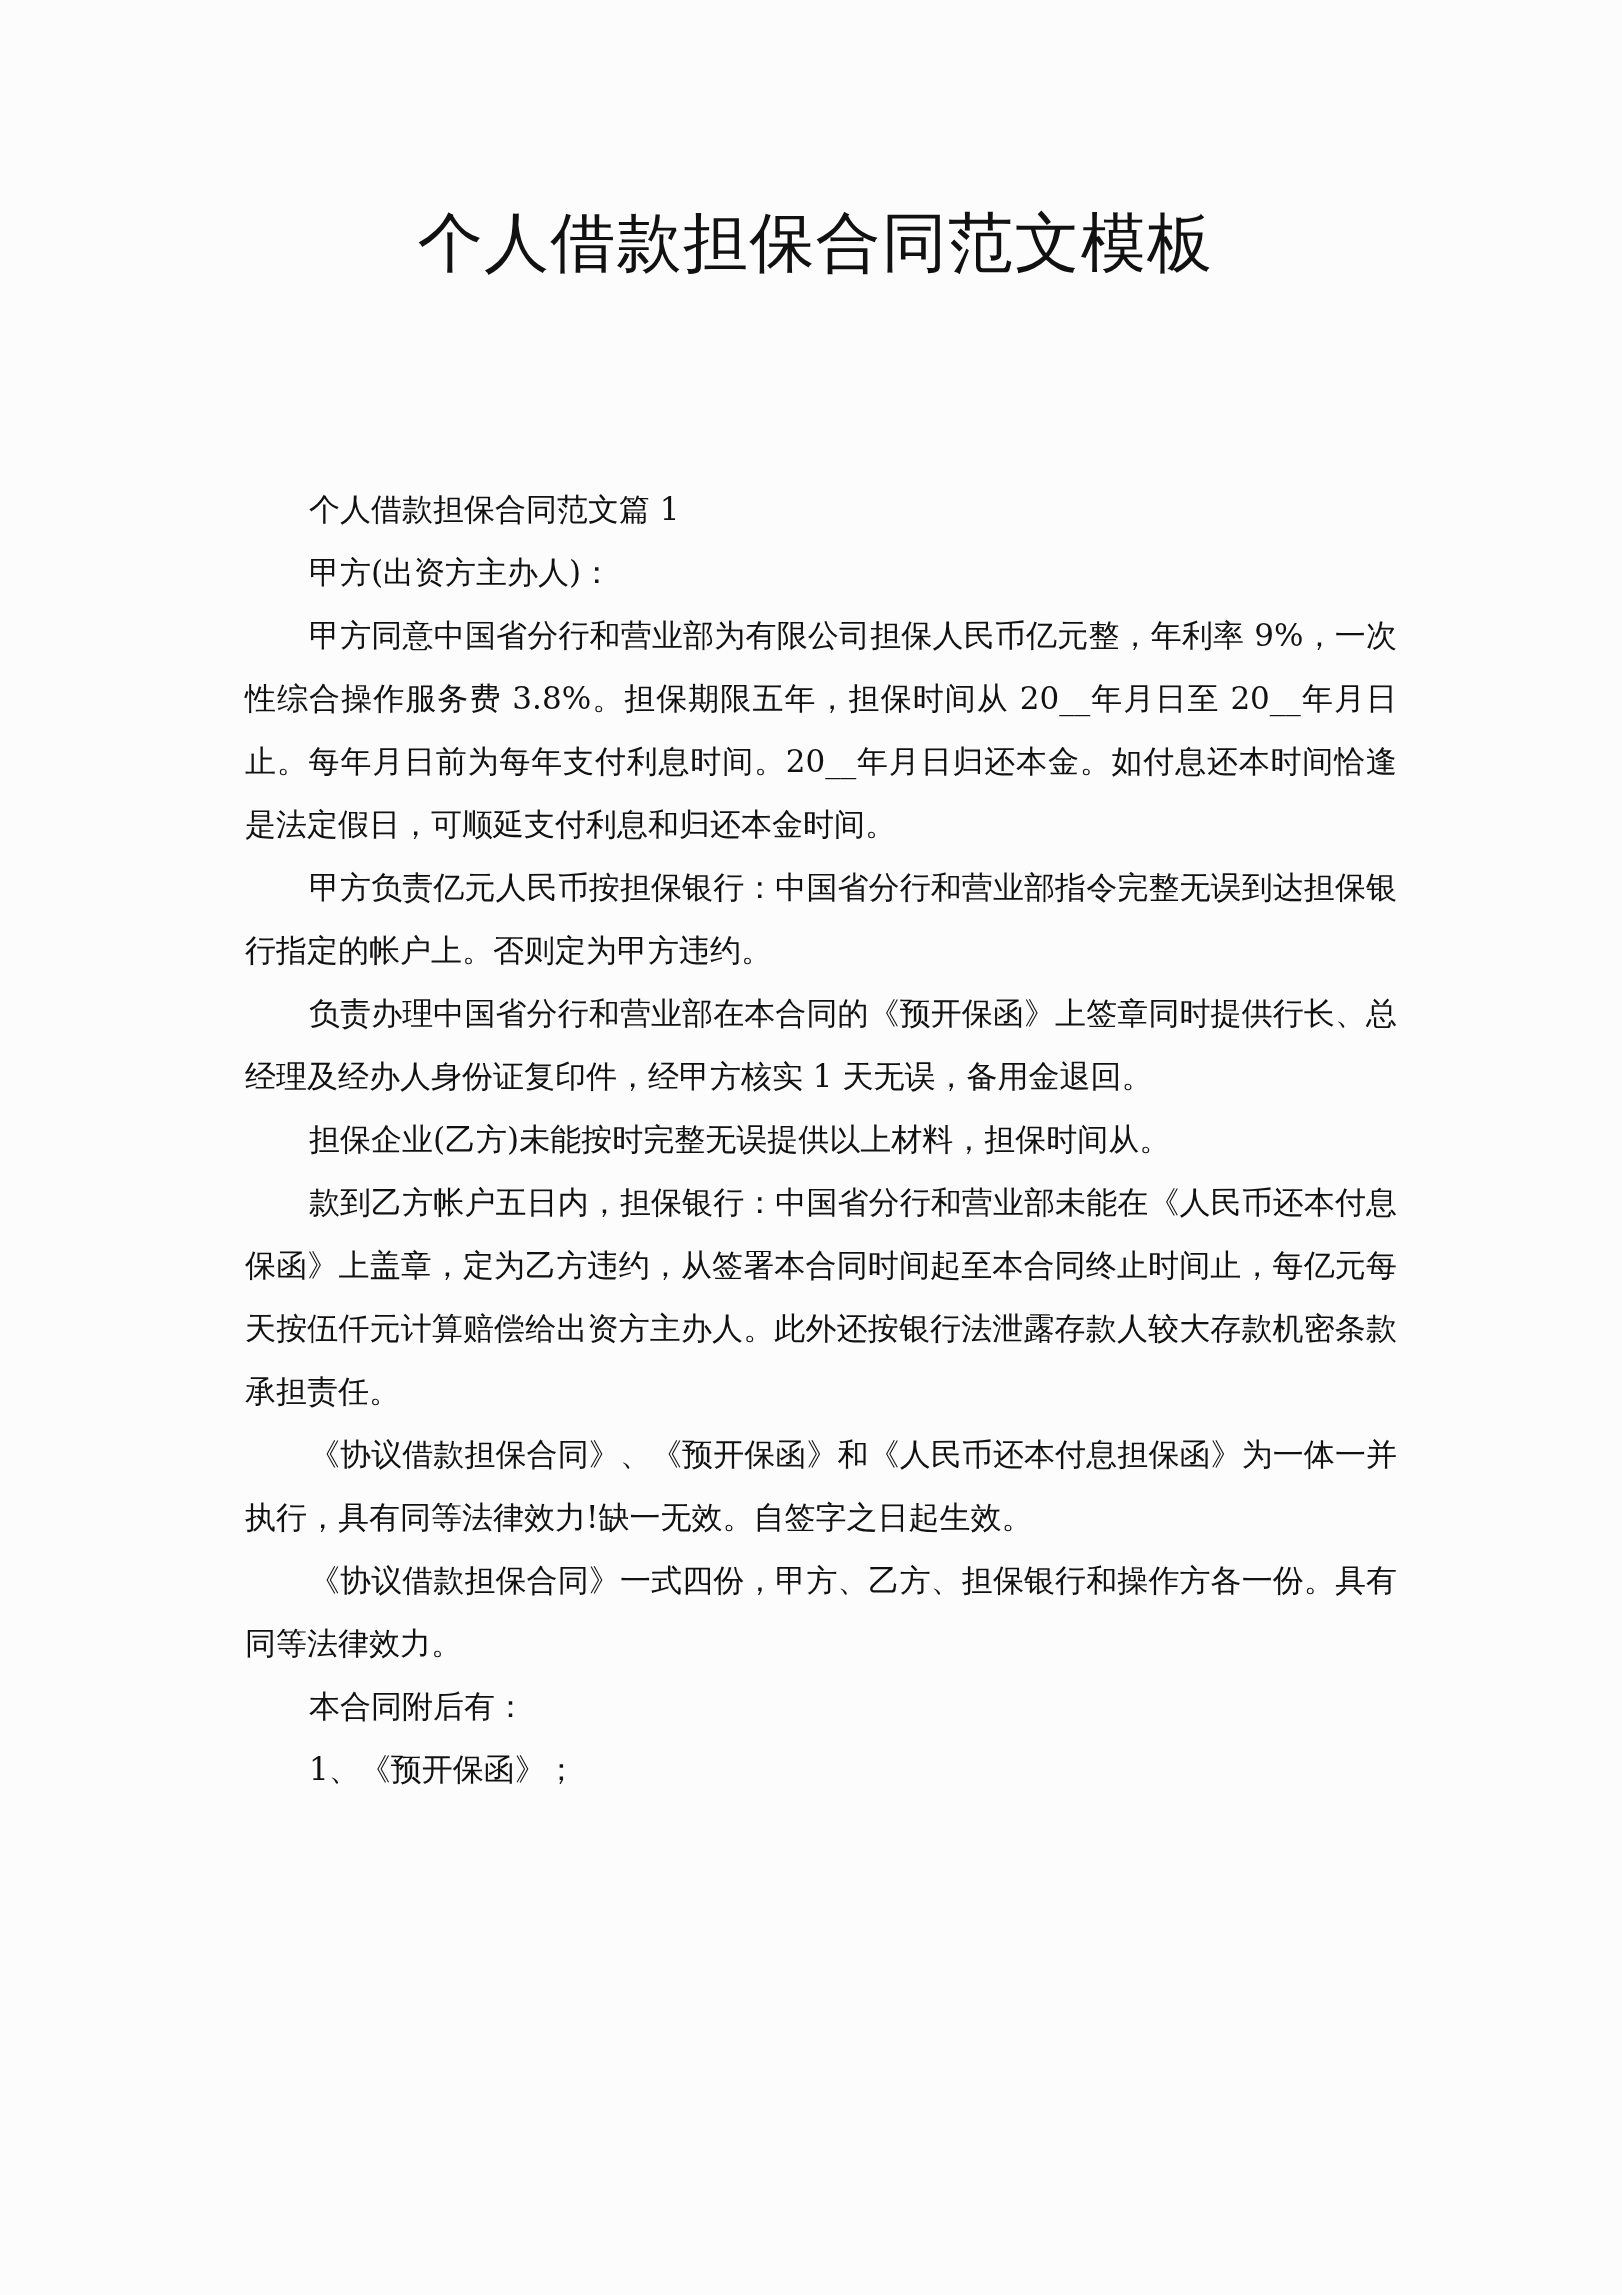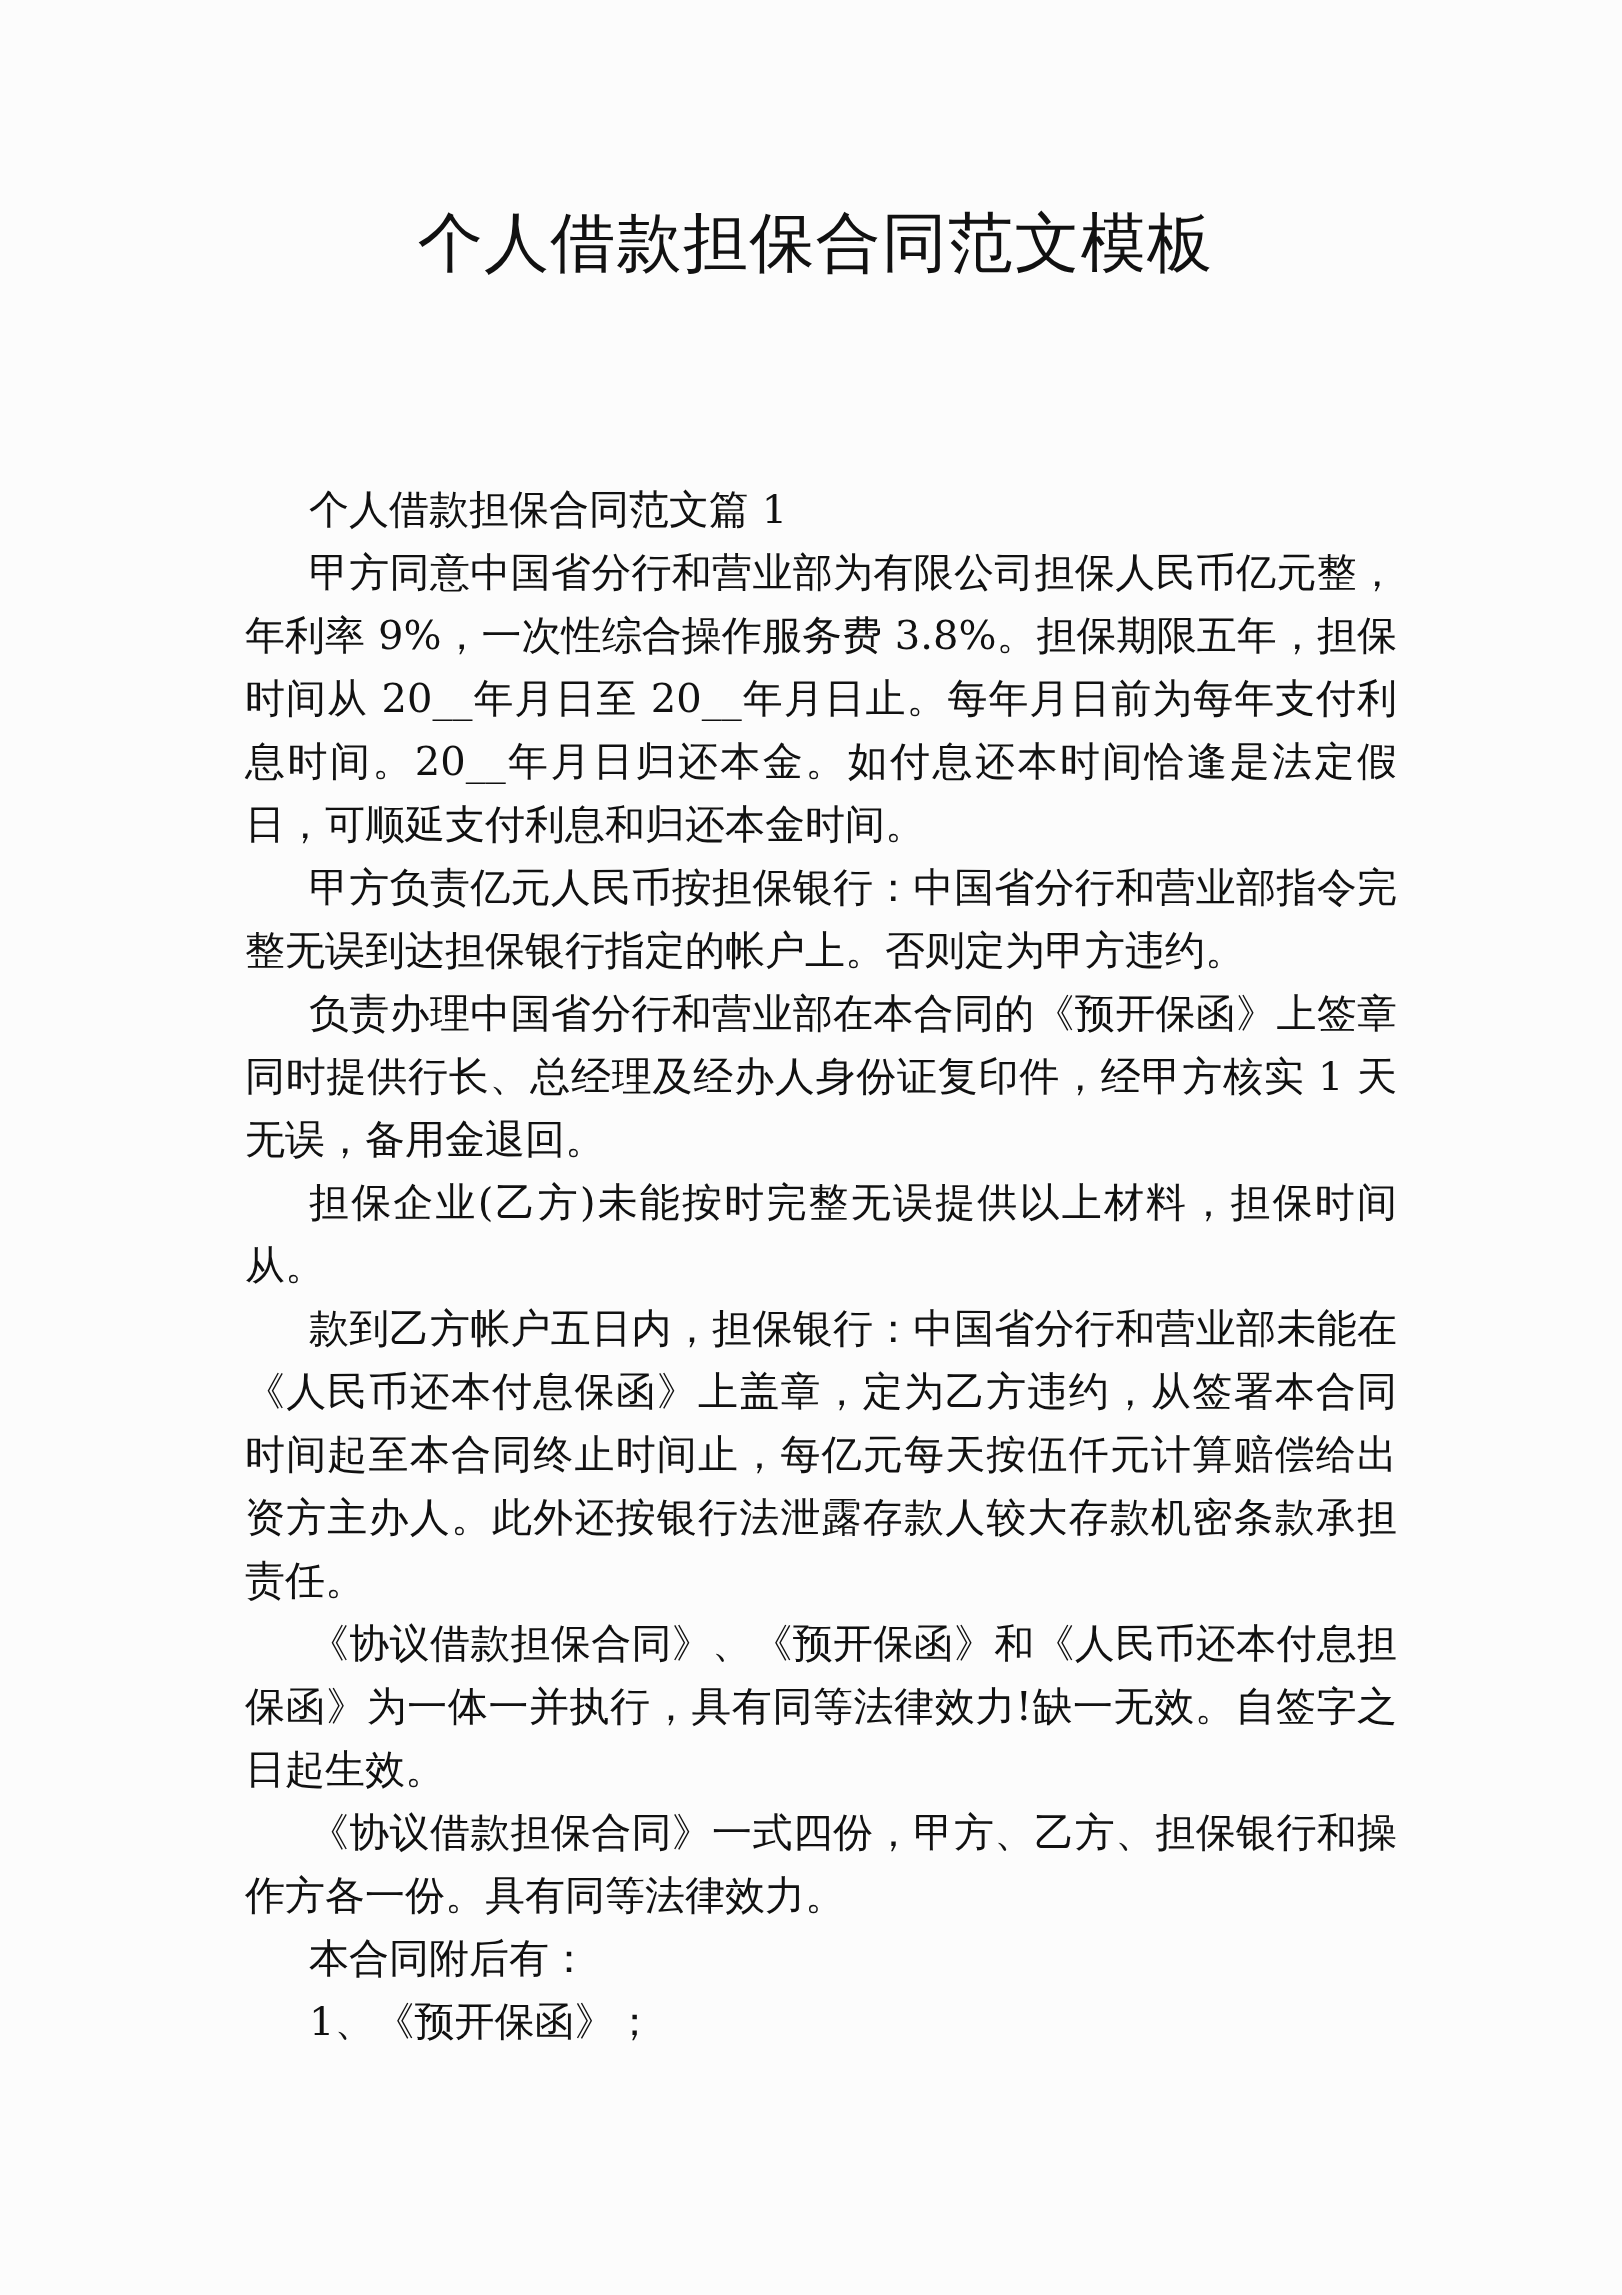--- a/index.html
+++ b/index.html
@@ -33,39 +33,40 @@
     line-height: 85px;
     letter-spacing: 1.3px;
     margin: 4px;
     font-weight: normal;
   }
   .doc-body {
     position: absolute;
     left: 245px;
     top: 478px;
     width: 1152px;
-    font-size: 40px;
+    font-size: 31px;
     line-height: 63px;
   }
   .para {
     margin: 0;
     text-indent: 64px;
     text-align: justify;
     text-justify: inter-ideograph;
     word-break: break-all;
   }
 </style>
 </head>
 <body>
 
 <div class="page">
   <h1 class="doc-title">个人借款担保合同范文模板</h1>
 
   <div class="doc-body">
     <p class="para">个人借款担保合同范文篇 1</p>
+    <p class="para">甲方(出资方主办人)：</p>
     <p class="para">甲方同意中国省分行和营业部为有限公司担保人民币亿元整，年利率 9%，一次性综合操作服务费 3.8%。担保期限五年，担保时间从 20__年月日至 20__年月日止。每年月日前为每年支付利息时间。20__年月日归还本金。如付息还本时间恰逢是法定假日，可顺延支付利息和归还本金时间。</p>
     <p class="para">甲方负责亿元人民币按担保银行：中国省分行和营业部指令完整无误到达担保银行指定的帐户上。否则定为甲方违约。</p>
     <p class="para">负责办理中国省分行和营业部在本合同的《预开保函》上签章同时提供行长、总经理及经办人身份证复印件，经甲方核实 1 天无误，备用金退回。</p>
     <p class="para">担保企业(乙方)未能按时完整无误提供以上材料，担保时间从。</p>
     <p class="para">款到乙方帐户五日内，担保银行：中国省分行和营业部未能在《人民币还本付息保函》上盖章，定为乙方违约，从签署本合同时间起至本合同终止时间止，每亿元每天按伍仟元计算赔偿给出资方主办人。此外还按银行法泄露存款人较大存款机密条款承担责任。</p>
     <p class="para">《协议借款担保合同》、《预开保函》和《人民币还本付息担保函》为一体一并执行，具有同等法律效力!缺一无效。自签字之日起生效。</p>
     <p class="para">《协议借款担保合同》一式四份，甲方、乙方、担保银行和操作方各一份。具有同等法律效力。</p>
     <p class="para">本合同附后有：</p>
     <p class="para">1、《预开保函》；</p>
   </div>

